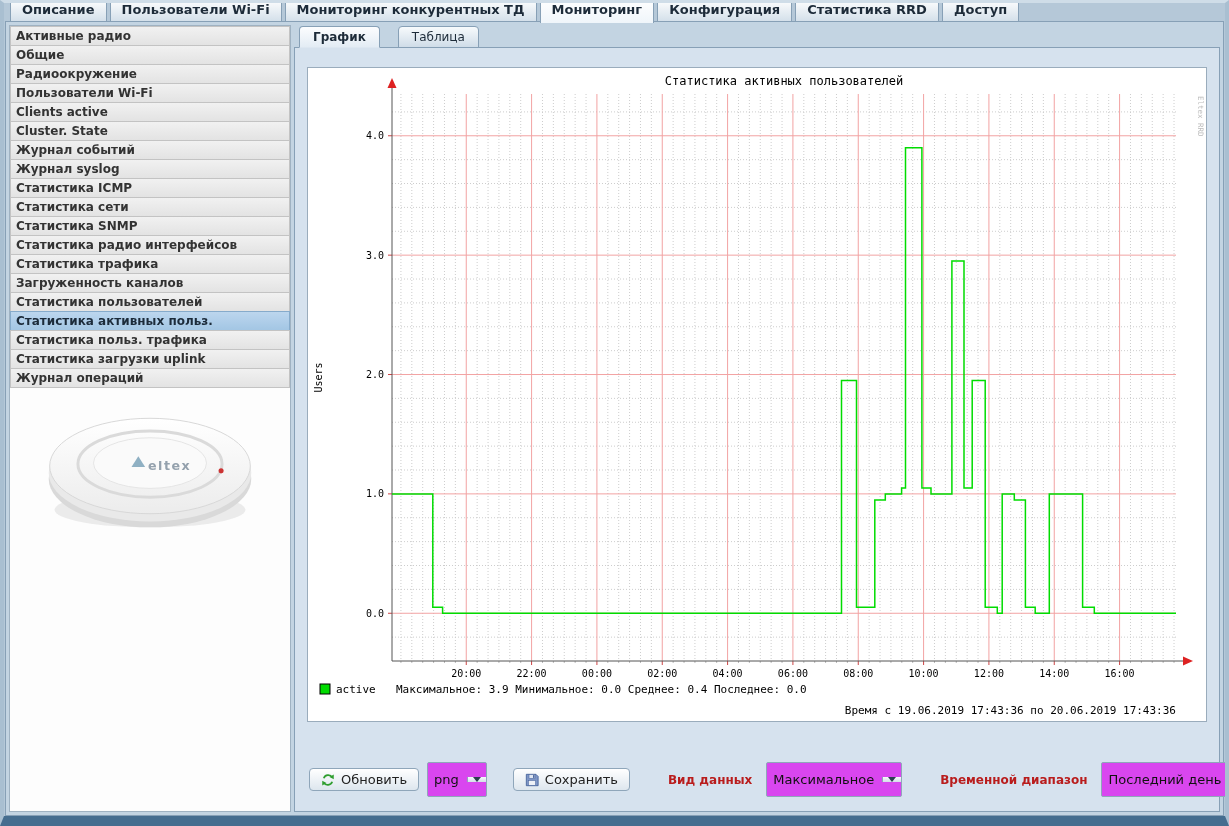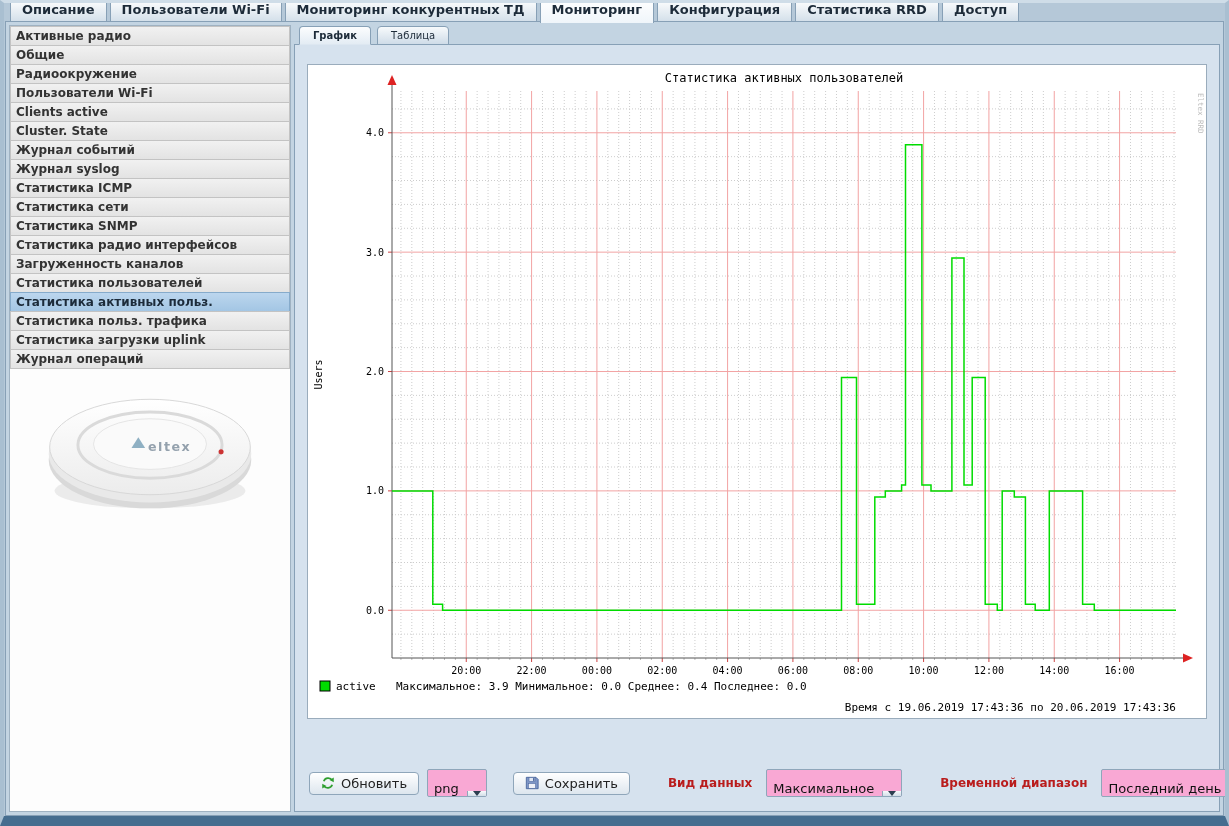--- a/index.html
+++ b/index.html
@@ -75,22 +75,22 @@
   .device-wrap{ margin:8px auto 0; width:224px; }
 
   
   .main{ flex:1; min-width:0; display:flex; flex-direction:column; padding-top:1px; }
   .subtabs{ display:flex; padding-left:5px; position:relative; z-index:2; margin-bottom:-1px; }
   .subtab{
     padding:3px 13px 3px;
     background:linear-gradient(#f7fafc,#cfdce8);
     border:1px solid #87a0b6;
     border-radius:4px 4px 0 0;
-    margin-right:6px;
-    font-size:10px; color:#1d2b39; cursor:default;
+    margin-right:18px;
+    font-size:12px; color:#1d2b39; cursor:default;
   }
   .subtab.selected{
     font-weight:bold;
     background:linear-gradient(#fcfdfe,#e3ecf4);
     border-bottom:1px solid #dde7f1;
   }
   .tabpanel{
     flex:1; min-height:0;
     border:1px solid #87a0b6;
     background:#d6e2ee;
@@ -117,23 +117,23 @@
   .btn{
     display:inline-flex; align-items:center; gap:6px;
     padding:3px 11px;
     background:linear-gradient(#ffffff,#dde6ee);
     border:1px solid #8fa6ba; border-radius:4px;
     font-family:"DejaVu Sans", sans-serif;
     font-size:13px; color:#222; cursor:default;
   }
   .btn .icon{ display:inline-flex; }
   .combo{
-    display:inline-flex; align-items:flex-end;
+    display:inline-flex; align-items:center;
     border:1px solid #8fa6ba; border-radius:2px;
-    background:#f9a8d4; height:28px; cursor:default;
+    background:#d946ef; height:35px; cursor:default;
   }
   .combo-value{
     display:flex; align-items:center;
     padding:0 8px 0 6px;
     font-size:13px; color:#111;
     white-space:nowrap;
   }
   .combo-btn{
     width:19px; flex:none;
     display:flex; align-items:center; justify-content:center;
@@ -179,20 +179,21 @@
           <div class="side-item">Радиоокружение</div>
           <div class="side-item">Пользователи Wi-Fi</div>
           <div class="side-item">Clients active</div>
           <div class="side-item">Cluster. State</div>
           <div class="side-item">Журнал событий</div>
           <div class="side-item">Журнал syslog</div>
           <div class="side-item">Статистика ICMP</div>
           <div class="side-item">Статистика сети</div>
           <div class="side-item">Статистика SNMP</div>
           <div class="side-item">Статистика радио интерфейсов</div>
+          <div class="side-item">Статистика трафика</div>
           <div class="side-item">Загруженность каналов</div>
           <div class="side-item">Статистика пользователей</div>
           <div class="side-item selected">Статистика активных польз.</div>
           <div class="side-item">Статистика польз. трафика</div>
           <div class="side-item">Статистика загрузки uplink</div>
           <div class="side-item">Журнал операций</div>
         </div>
       <div class="device-wrap">
         <svg width="224" height="140" viewBox="0 0 230 142">
           <defs>

